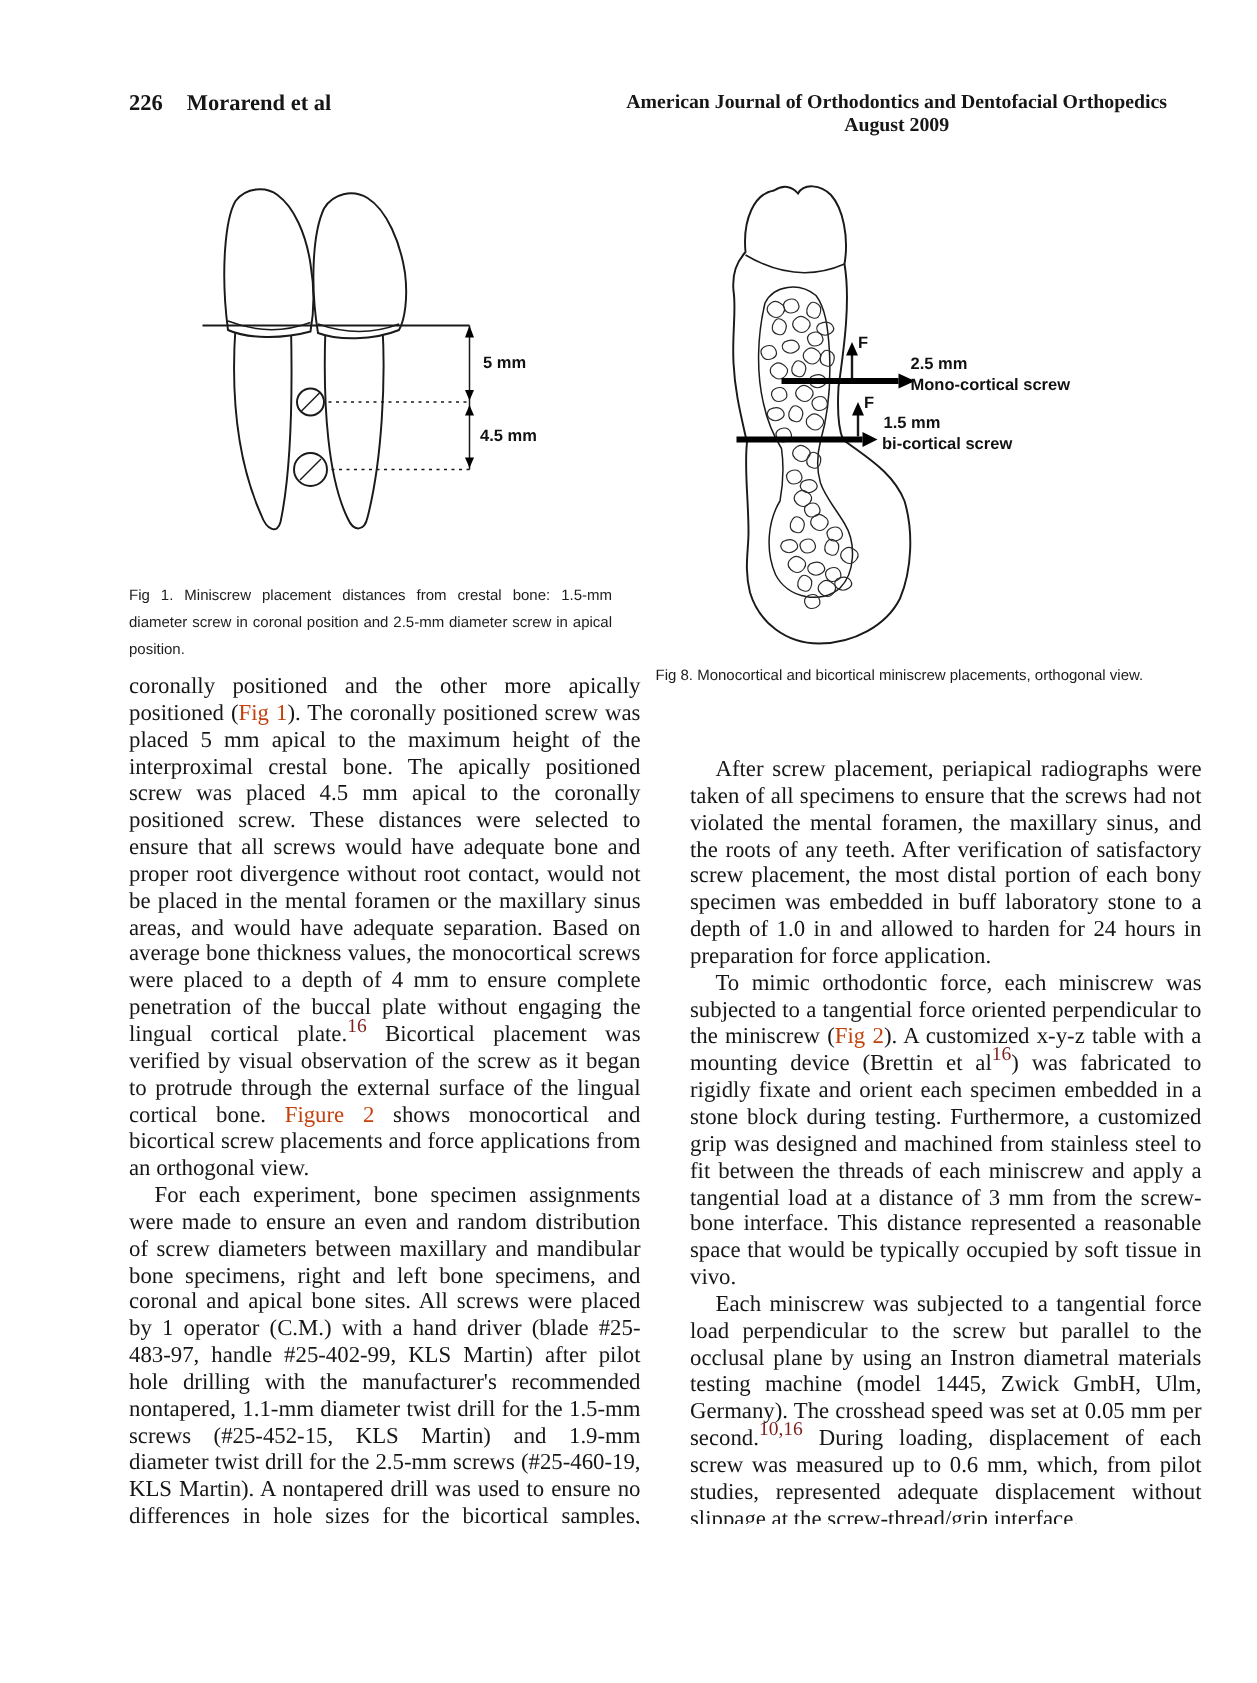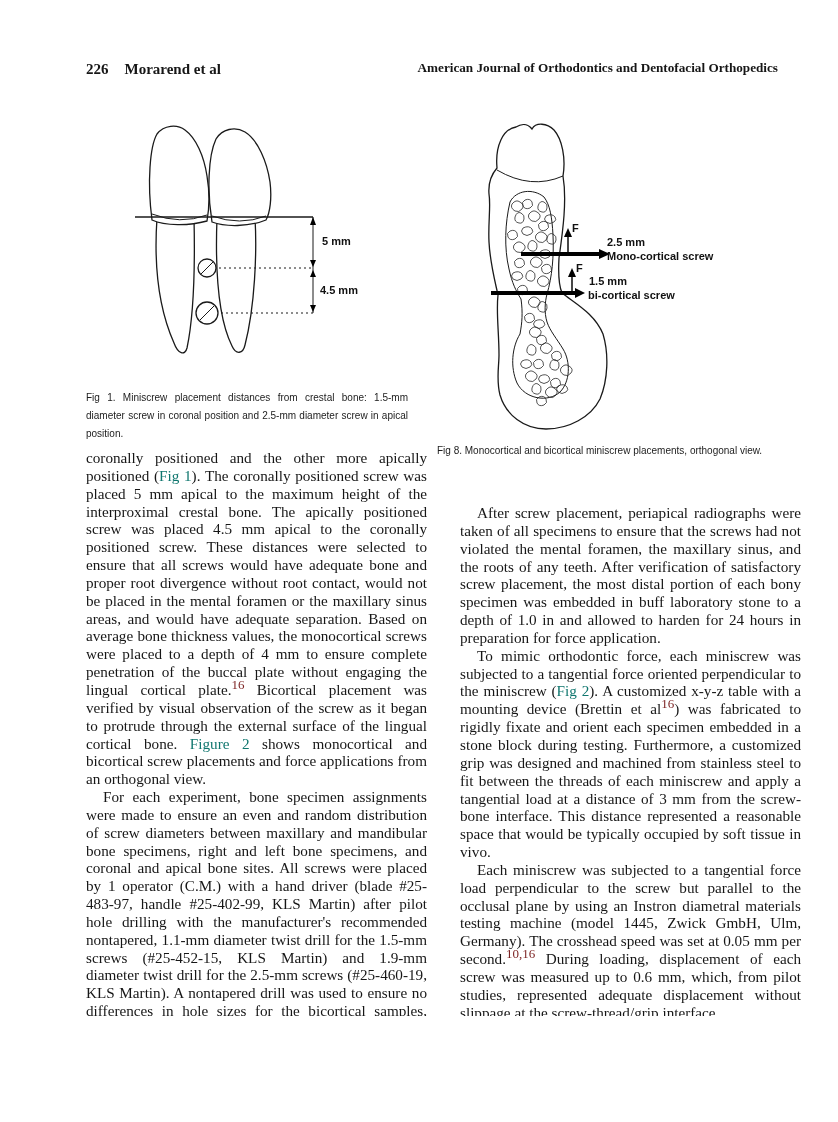--- a/index.html
+++ b/index.html
@@ -19,21 +19,21 @@
                font-size:10px;line-height:18.2px;color:#1c1c1c;text-align:justify;}
   .cap1{left:86px;top:389px;width:322px;}
   .cap2{left:437px;top:442px;width:341px;}
 
   
   .col{position:absolute;width:341px;}
   .col-left{left:86px;top:449px;}
   .col-right{left:460px;top:504px;}
   .body-p{margin:0;text-align:justify;font-size:15.2px;line-height:17.85px;}
   .body-p.indent{text-indent:17px;}
-  .figlink{color:#0f766e;}
+  .figlink{color:#c2410c;}
   sup.cite{color:#7a1f1f;font-size:13px;line-height:0;vertical-align:super;}
 
   
   .ln{stroke:#1a1a1a;stroke-width:1.3;fill:none;}
   .shape{stroke:#1a1a1a;stroke-width:1.3;fill:#ffffff;}
   .thin{stroke:#1a1a1a;stroke-width:1;fill:none;}
   .dot{stroke:#1a1a1a;stroke-width:1;stroke-dasharray:2,3;fill:none;}
   .blob{stroke:#2a2a2a;stroke-width:0.8;fill:none;}
   .screwline{stroke:#000;stroke-width:4;fill:none;}
   .arrow{fill:#000;stroke:none;}
@@ -42,20 +42,21 @@
 </head>
 <body>
 
 <div class="page">
 
   <div class="rh-left">
     <span class="num">226</span><span>Morarend et al</span>
   </div>
   <div class="rh-right">
     <div>American Journal of Orthodontics and Dentofacial Orthopedics</div>
+    <div>August 2009</div>
   </div>
 
   <svg class="fig1-art" width="335" height="262" viewBox="0 0 335 262">
     <g>
       <path class="shape" d="M 62,96 C 59,140 63,185 79,221 C 83,232 90,234 92,226 C 99,193 100,140 99,96 Z"></path>
       <path class="shape" d="M 57,98 C 52,60 55,24 62,12 C 69,3 82,2 90,8 C 101,16 109,34 112,54 C 115,72 114,88 112,99 C 94,104 70,104 57,98 Z"></path>
       <path class="thin" d="M 57,92 Q 85,103 112,93"></path>
     </g>
     <g>
       <path class="shape" d="M 122,96 C 120,150 124,198 137,224 C 141,233 148,232 150,223 C 160,184 162,130 160,96 Z"></path>

